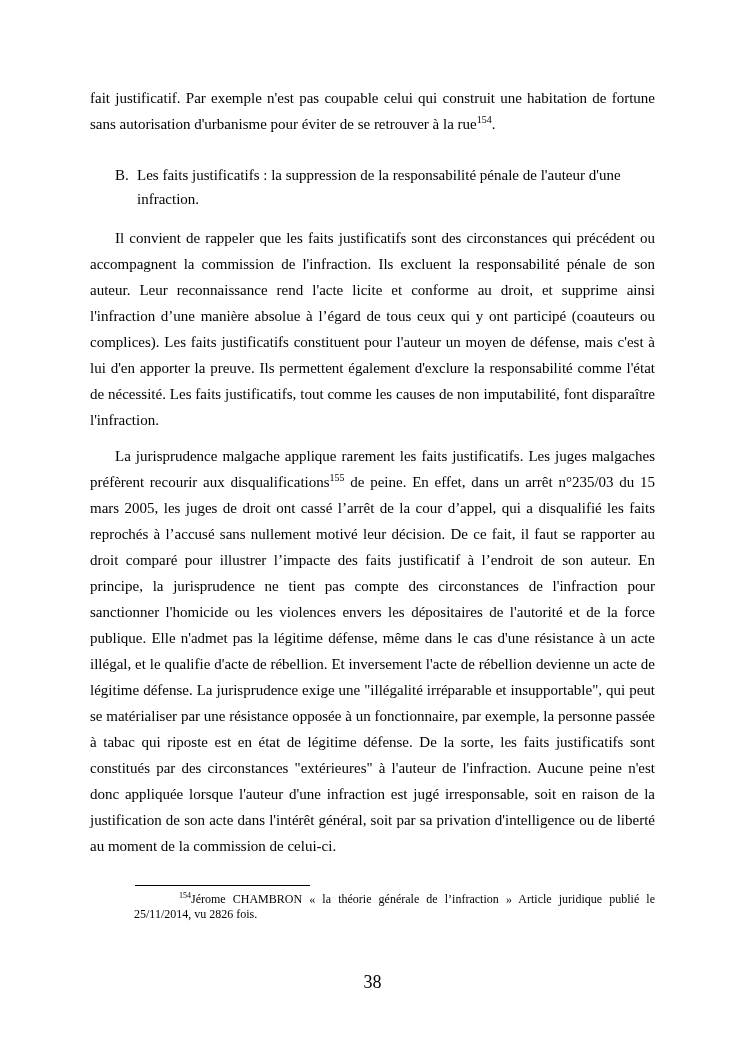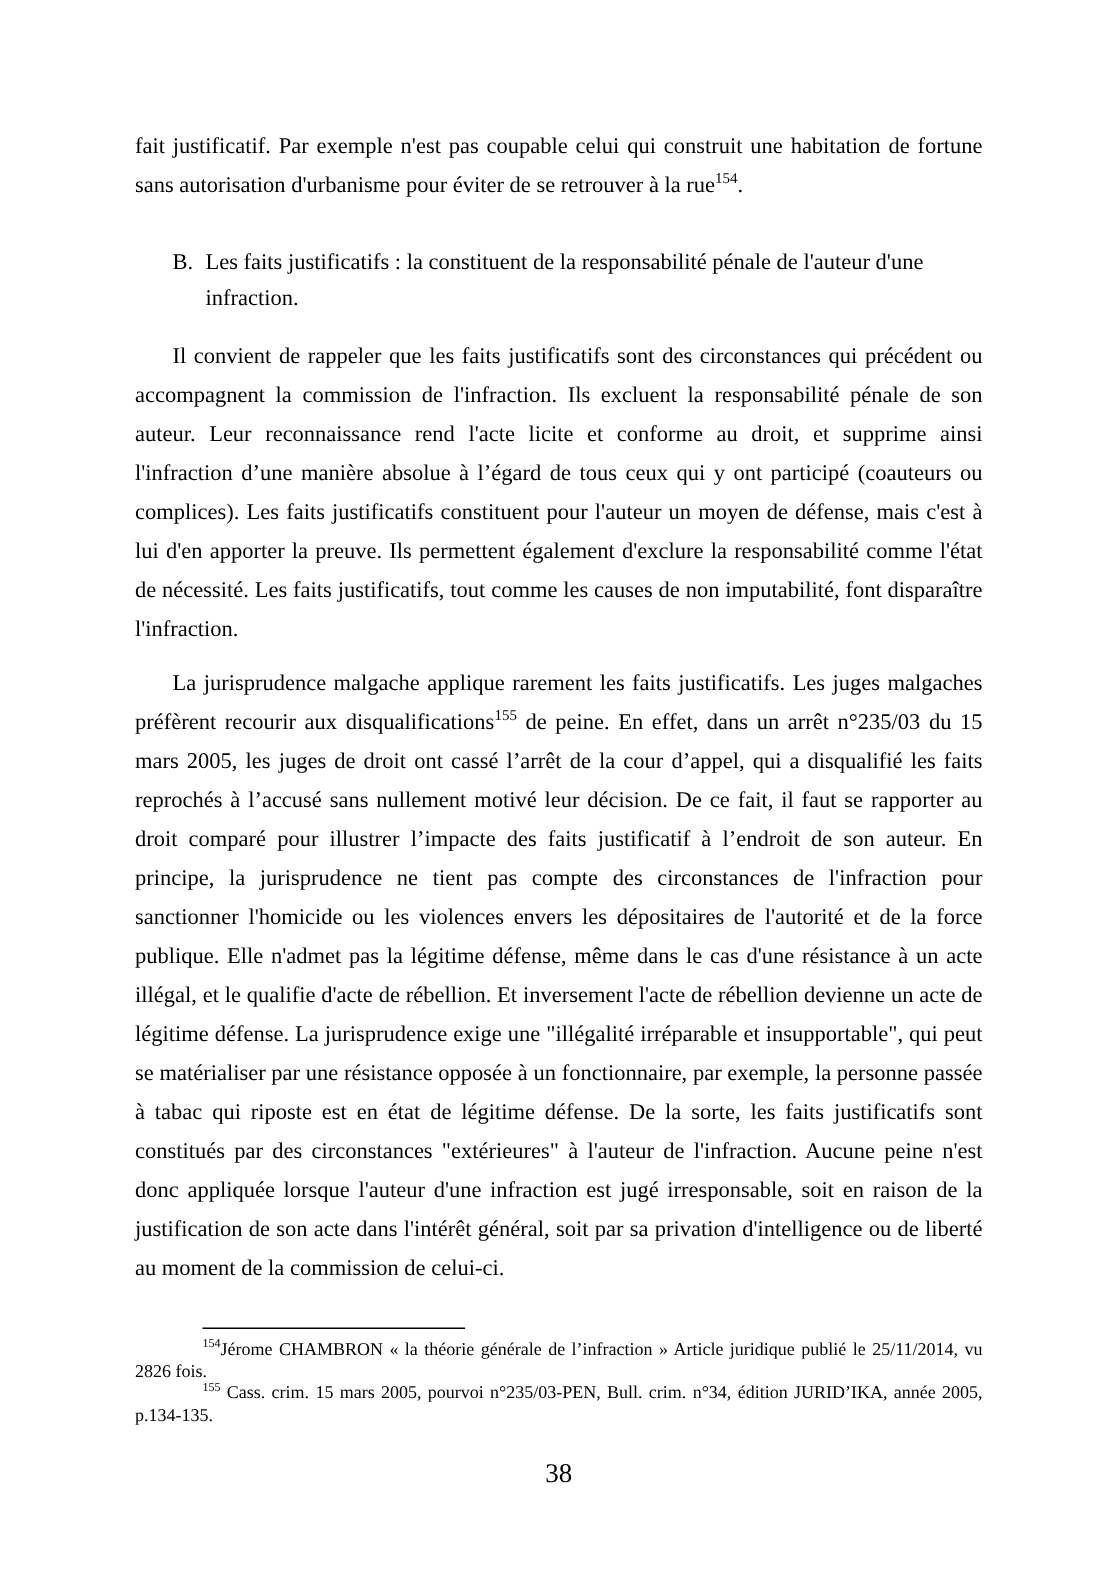--- a/index.html
+++ b/index.html
@@ -62,20 +62,21 @@
     height: 0;
     border-top: 1px solid #000000;
     margin-left: 45px;
     margin-bottom: 6px;
   }
   .footnote {
     font-size: 12px;
     line-height: 14.5px;
     text-align: justify;
     text-indent: 45px;
+    margin-left: 44px;
   }
   .footnote sup.ref {
     font-size: 8px;
   }
   .page-number {
     position: absolute;
     left: 0;
     right: 0;
     top: 972px;
     text-align: center;
@@ -84,28 +85,27 @@
 </style>
 </head>
 <body>
 
 <div class="page">
 
   <p class="para"><span>fait justificatif. Par exemple n'est pas coupable celui qui construit une habitation de fortune sans autorisation d'urbanisme pour éviter de se retrouver à la rue</span><sup class="ref">154</sup><span>.</span></p>
 
   <div class="heading-b">
     <span class="hb-label">B.</span>
-    <span class="hb-text">Les faits justificatifs : la constituent de la responsabilité pénale de l'auteur d'une infraction.</span>
+    <span class="hb-text">Les faits justificatifs : la suppression de la responsabilité pénale de l'auteur d'une infraction.</span>
   </div>
 
   <p class="para indent para-body">Il convient de rappeler que les faits justificatifs sont des circonstances qui précédent ou accompagnent la commission de l'infraction. Ils excluent la responsabilité pénale de son auteur. Leur reconnaissance rend l'acte licite et conforme au droit, et supprime ainsi l'infraction d’une manière absolue à l’égard de tous ceux qui y ont participé (coauteurs ou complices). Les faits justificatifs constituent pour l'auteur un moyen de défense, mais c'est à lui d'en apporter la preuve. Ils permettent également d'exclure la responsabilité comme l'état de nécessité. Les faits justificatifs, tout comme les causes de non imputabilité, font disparaître l'infraction.</p>
 
   <p class="para indent para-juris"><span>La  jurisprudence  malgache applique rarement les faits justificatifs. Les juges malgaches préfèrent recourir aux disqualifications</span><sup class="ref">155</sup><span> de peine. En effet, dans un arrêt n°235/03 du 15 mars 2005, les juges de droit ont cassé l’arrêt de la cour d’appel, qui a disqualifié les faits reprochés à l’accusé sans  nullement  motivé leur décision. De ce fait, il faut se rapporter au droit comparé pour illustrer l’impacte des faits justificatif à l’endroit de   son auteur. En principe, la jurisprudence ne tient pas compte des circonstances de l'infraction pour sanctionner l'homicide ou les violences envers les dépositaires de l'autorité et de la force publique. Elle n'admet pas la légitime défense, même dans le cas d'une résistance à un acte illégal, et le qualifie d'acte de rébellion. Et inversement  l'acte de rébellion devienne un acte de légitime défense. La jurisprudence exige une "illégalité irréparable et insupportable", qui peut se matérialiser par une résistance opposée à un fonctionnaire, par exemple,   la personne passée à tabac qui riposte est en état de légitime défense. De la sorte, les faits justificatifs sont constitués par des circonstances "extérieures" à l'auteur de l'infraction. Aucune peine n'est donc appliquée lorsque l'auteur d'une infraction est jugé irresponsable, soit en raison de la justification de son acte dans l'intérêt général, soit par sa privation d'intelligence ou de liberté au moment de la commission de celui-ci.</span></p>
 
   <div class="footnote-area">
     <div class="footnote-separator"></div>
     <p class="footnote"><sup class="ref">154</sup><span>Jérome CHAMBRON « la théorie générale de l’infraction » Article juridique publié le 25/11/2014, vu 2826 fois.</span></p>
-    <p class="footnote"><sup class="ref">155</sup><span> Cass. crim. 15 mars 2005, pourvoi n°235/03-PEN, Bull. crim. n°34, édition  JURID’IKA, année 2005, p.134-135.</span></p>
   </div>
 
 </div>
 
 <div class="page-number">38</div>
 
 </body></html>

